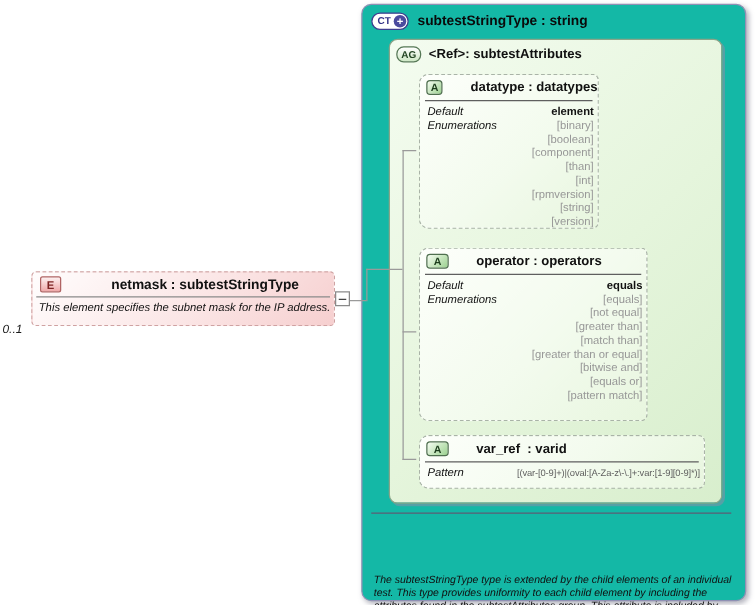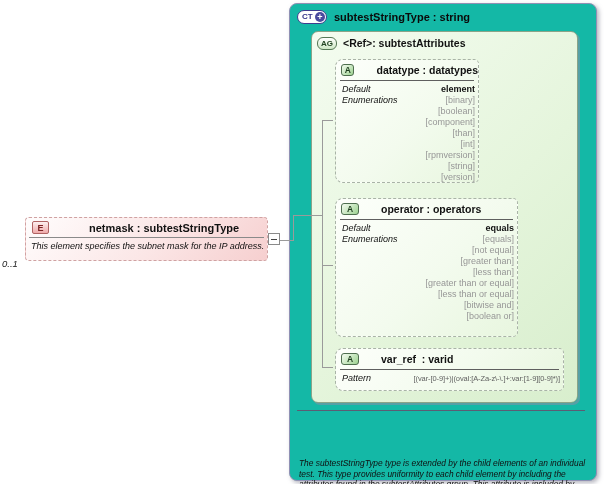--- a/index.html
+++ b/index.html
@@ -208,37 +208,37 @@
           <div class="attr-row">
               <span class="attr-label"></span>
               <span class="attr-value">[not equal]</span>
             </div>
           <div class="attr-row">
               <span class="attr-label"></span>
               <span class="attr-value">[greater than]</span>
             </div>
           <div class="attr-row">
               <span class="attr-label"></span>
-              <span class="attr-value">[less than]</span>
+              <span class="attr-value">[match than]</span>
             </div>
           <div class="attr-row">
               <span class="attr-label"></span>
               <span class="attr-value">[greater than or equal]</span>
             </div>
           <div class="attr-row">
               <span class="attr-label"></span>
-              <span class="attr-value">[less than or equal]</span>
-            </div>
-          <div class="attr-row">
-              <span class="attr-label"></span>
               <span class="attr-value">[bitwise and]</span>
             </div>
           <div class="attr-row">
               <span class="attr-label"></span>
-              <span class="attr-value">[boolean or]</span>
+              <span class="attr-value">[equals or]</span>
+            </div>
+          <div class="attr-row">
+              <span class="attr-label"></span>
+              <span class="attr-value">[pattern match]</span>
             </div>
         </div>
       </div>
 
       <div class="attr-box attr-varref">
         <div class="attr-header">
           <span class="a-icon">A</span>
           <span class="attr-name">var_ref  : varid</span>
         </div>
         <div class="attr-sep"></div>

